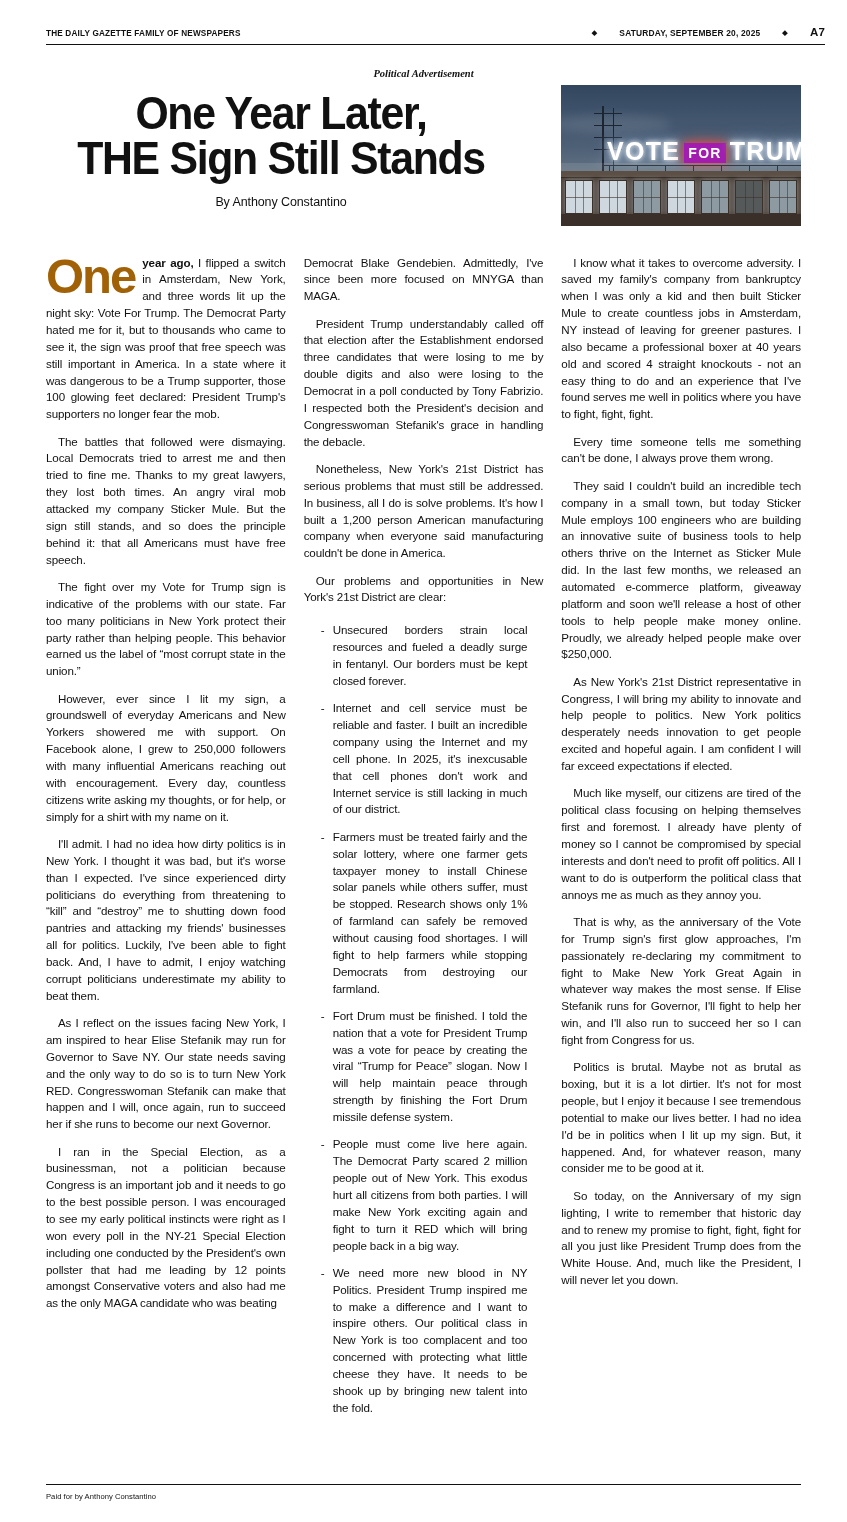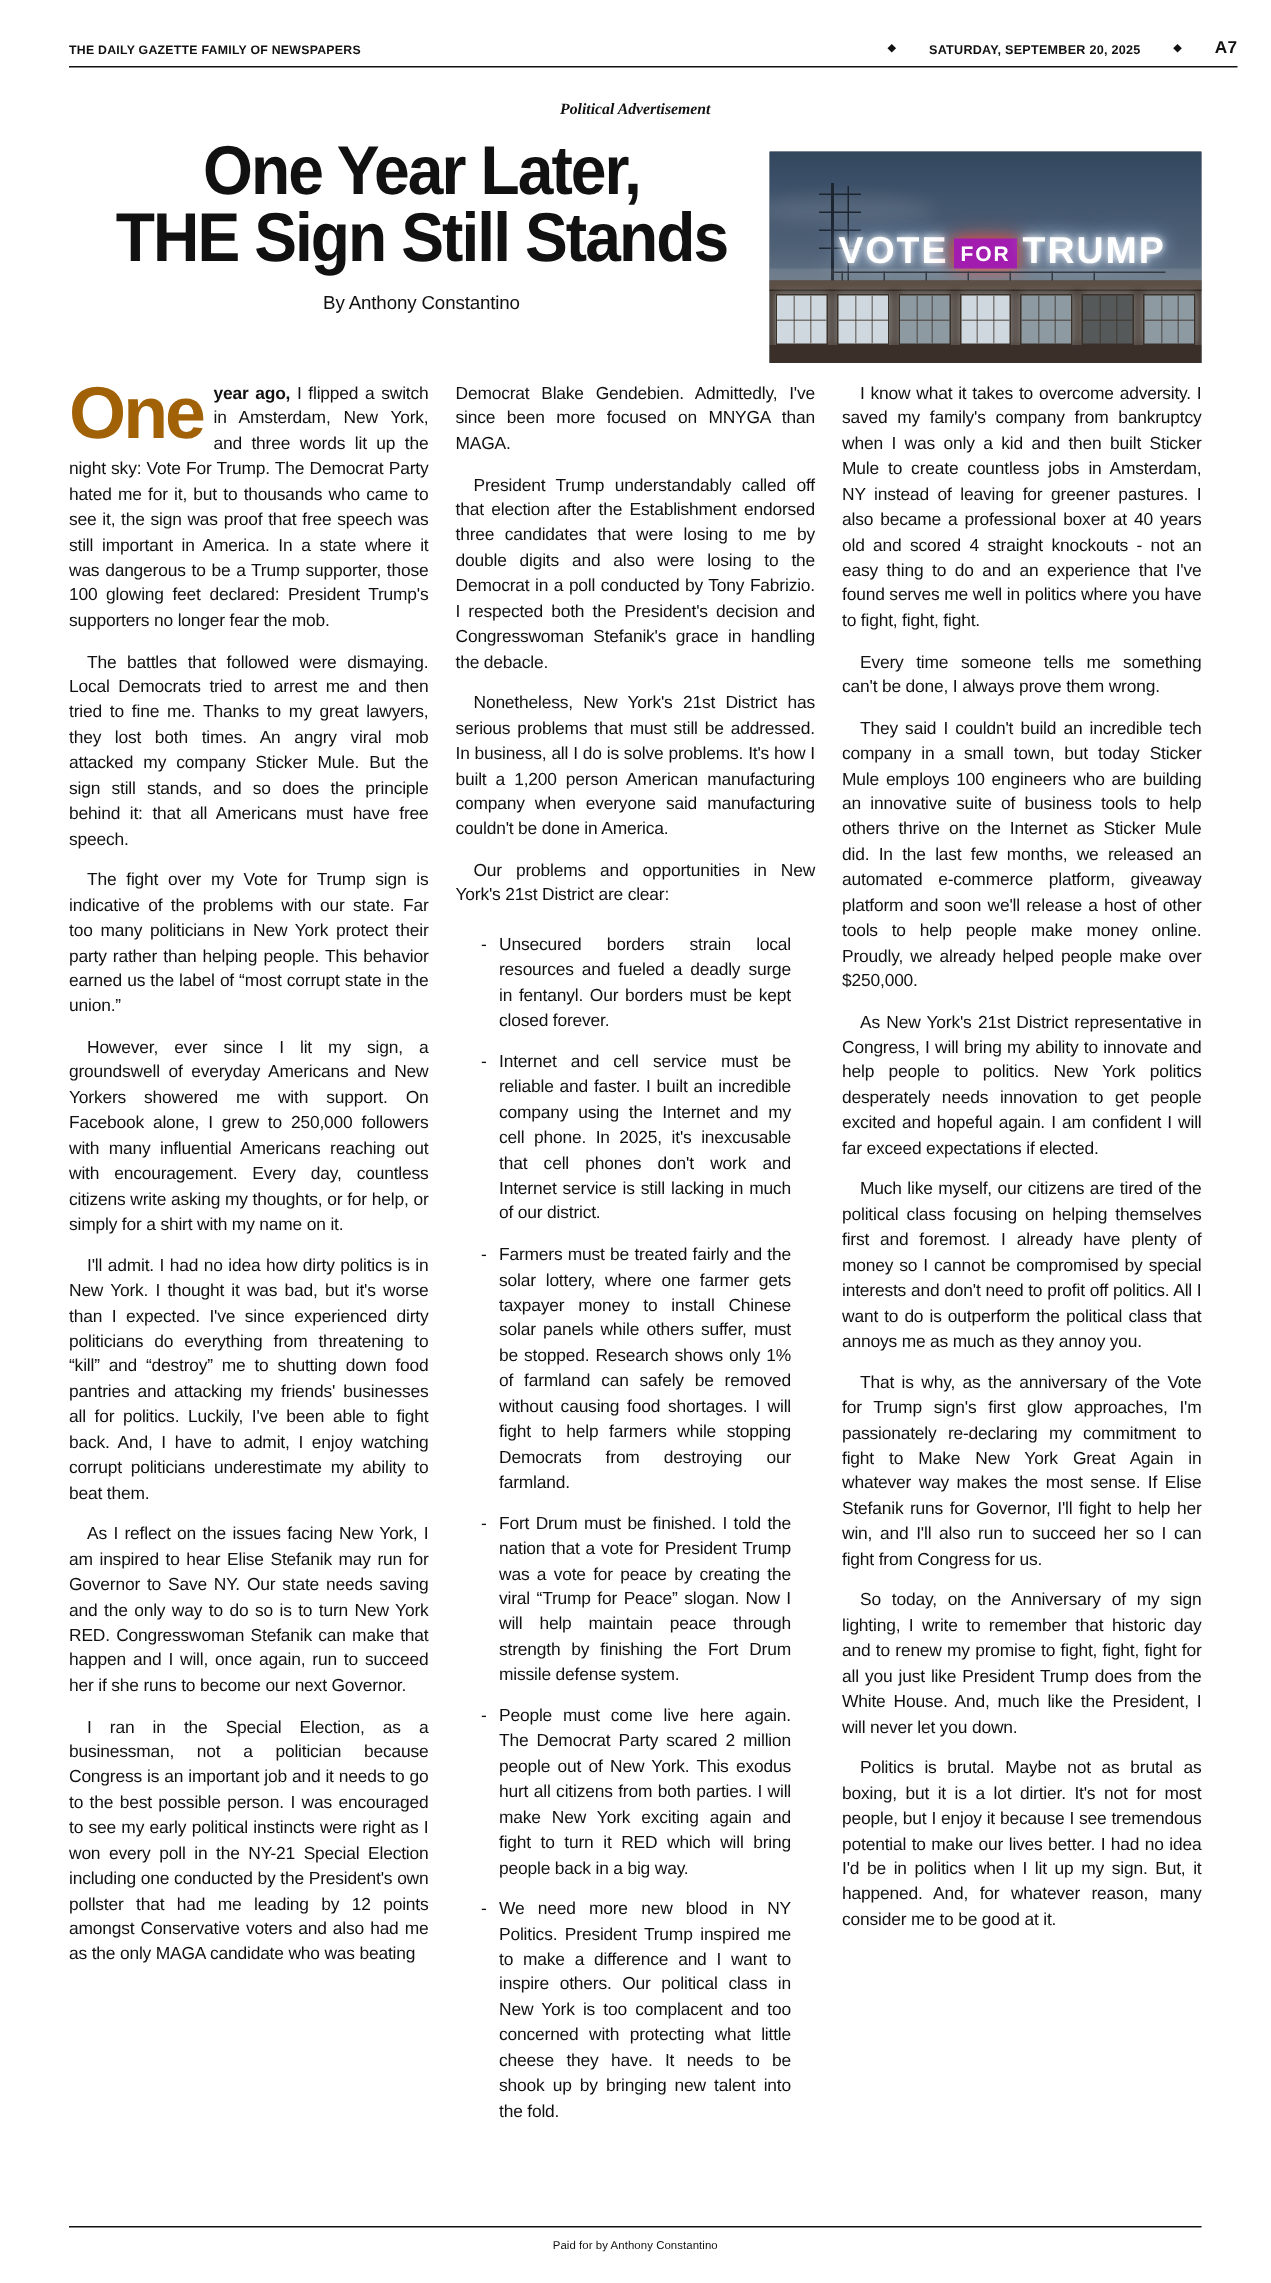--- a/index.html
+++ b/index.html
@@ -104,22 +104,22 @@
     font-weight: 400;
     color: #111;
     margin-top: 13px;
     letter-spacing: -0.1px;
   }
 
   
   .photo {
     position: absolute;
     right: 0;
-    top: 16px;
-    width: 288px;
+    top: 0;
+    width: 240px;
     height: 141px;
     overflow: hidden;
     background: #2b3a4d;
   }
   .sky {
     position: absolute; left: 0; top: 0; width: 100%; height: 100%;
     background: linear-gradient(to bottom,
       #32465c 0%, #3b5068 14%, #45586f 30%,
       #4e6076 44%, #5a6b7e 55%, #6a7886 62%, #7d8894 68%);
   }
@@ -309,21 +309,20 @@
     position: absolute;
     left: 1px;
     top: 0;
   }
 
   
   .footer {
     margin: 0 46px;
     padding-top: 7px;
     border-top: 1.6px solid #111;
-    text-align: center;
     font-size: 7.6px;
     color: #111;
     letter-spacing: 0.05px;
   }
 </style>
 </head>
 <body>
 
 <div class="page">
 
@@ -443,21 +442,21 @@
       </ul>
     </div>
 
     <div class="col">
       <p>I know what it takes to overcome adversity. I saved my family's company from bankruptcy when I was only a kid and then built Sticker Mule to create countless jobs in Amsterdam, NY instead of leaving for greener pastures. I also became a professional boxer at 40 years old and scored 4 straight knockouts - not an easy thing to do and an experience that I've found serves me well in politics where you have to fight, fight, fight.</p>
       <p>Every time someone tells me something can't be done, I always prove them wrong.</p>
       <p>They said I couldn't build an incredible tech company in a small town, but today Sticker Mule employs 100 engineers who are building an innovative suite of business tools to help others thrive on the Internet as Sticker Mule did. In the last few months, we released an automated e-commerce platform, giveaway platform and soon we'll release a host of other tools to help people make money online. Proudly, we already helped people make over $250,000.</p>
       <p>As New York's 21st District representative in Congress, I will bring my ability to innovate and help people to politics. New York politics desperately needs innovation to get people excited and hopeful again. I am confident I will far exceed expectations if elected.</p>
       <p>Much like myself, our citizens are tired of the political class focusing on helping themselves first and foremost. I already have plenty of money so I cannot be compromised by special interests and don't need to profit off politics. All I want to do is outperform the political class that annoys me as much as they annoy you.</p>
       <p>That is why, as the anniversary of the Vote for Trump sign's first glow approaches, I'm passionately re-declaring my commitment to fight to Make New York Great Again in whatever way makes the most sense. If Elise Stefanik runs for Governor, I'll fight to help her win, and I'll also run to succeed her so I can fight from Congress for us.</p>
+      <p>Politics is brutal. Maybe not as brutal as boxing, but it is a lot dirtier. It's not for most people, but I enjoy it because I see tremendous potential to make our lives better. I had no idea I'd be in politics when I lit up my sign. But, it happened. And, for whatever reason, many consider me to be good at it.</p>
       <p>So today, on the Anniversary of my sign lighting, I write to remember that historic day and to renew my promise to fight, fight, fight for all you just like President Trump does from the White House. And, much like the President, I will never let you down.</p>
-      <p>Politics is brutal. Maybe not as brutal as boxing, but it is a lot dirtier. It's not for most people, but I enjoy it because I see tremendous potential to make our lives better. I had no idea I'd be in politics when I lit up my sign. But, it happened. And, for whatever reason, many consider me to be good at it.</p>
     </div>
 
   </div>
 
   <div class="footer">Paid for by Anthony Constantino</div>
 
 </div>
 
 </body></html>

